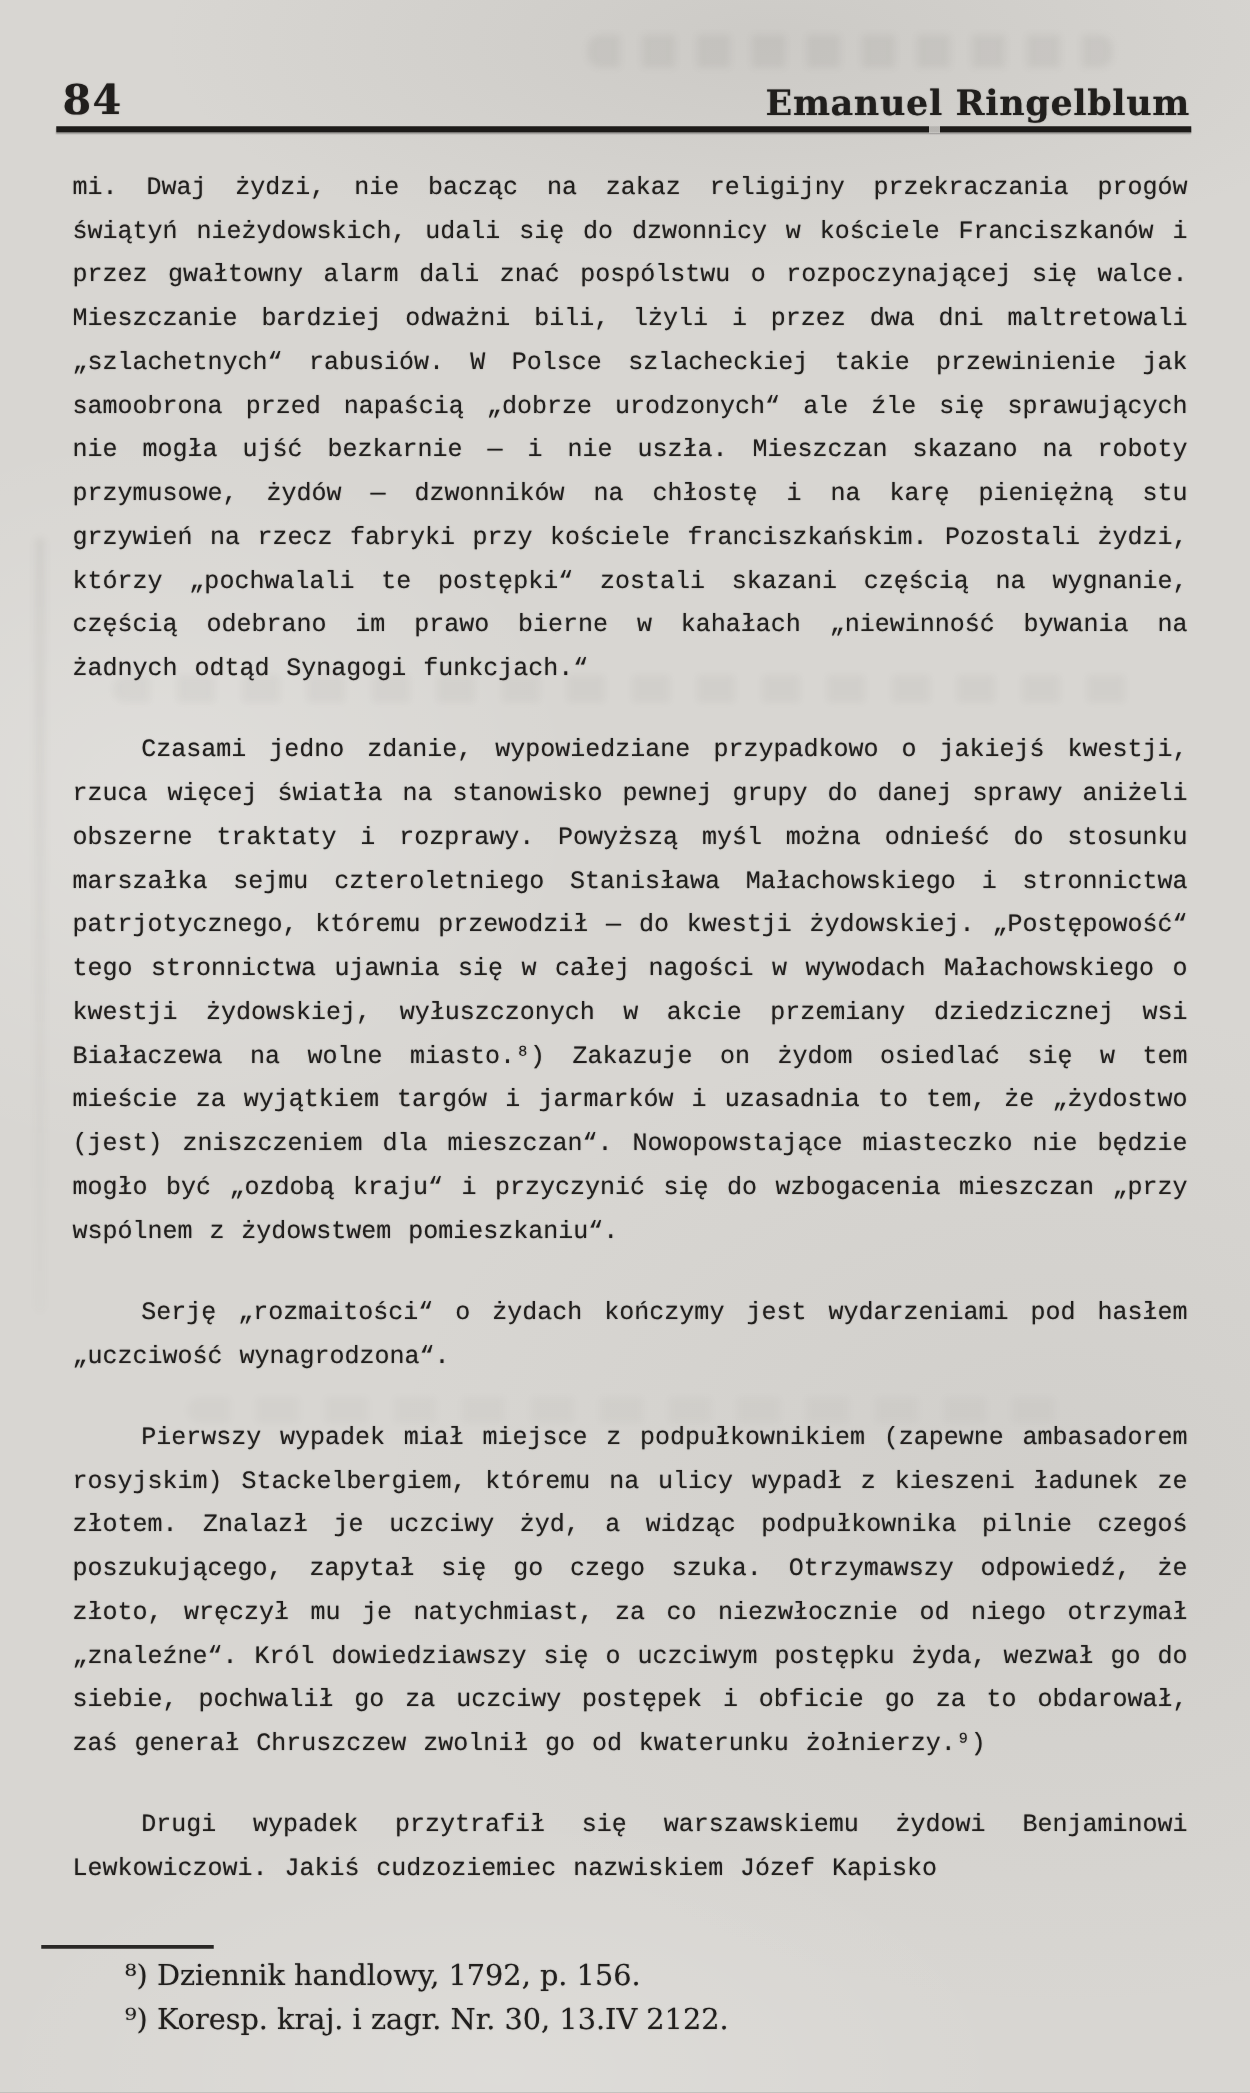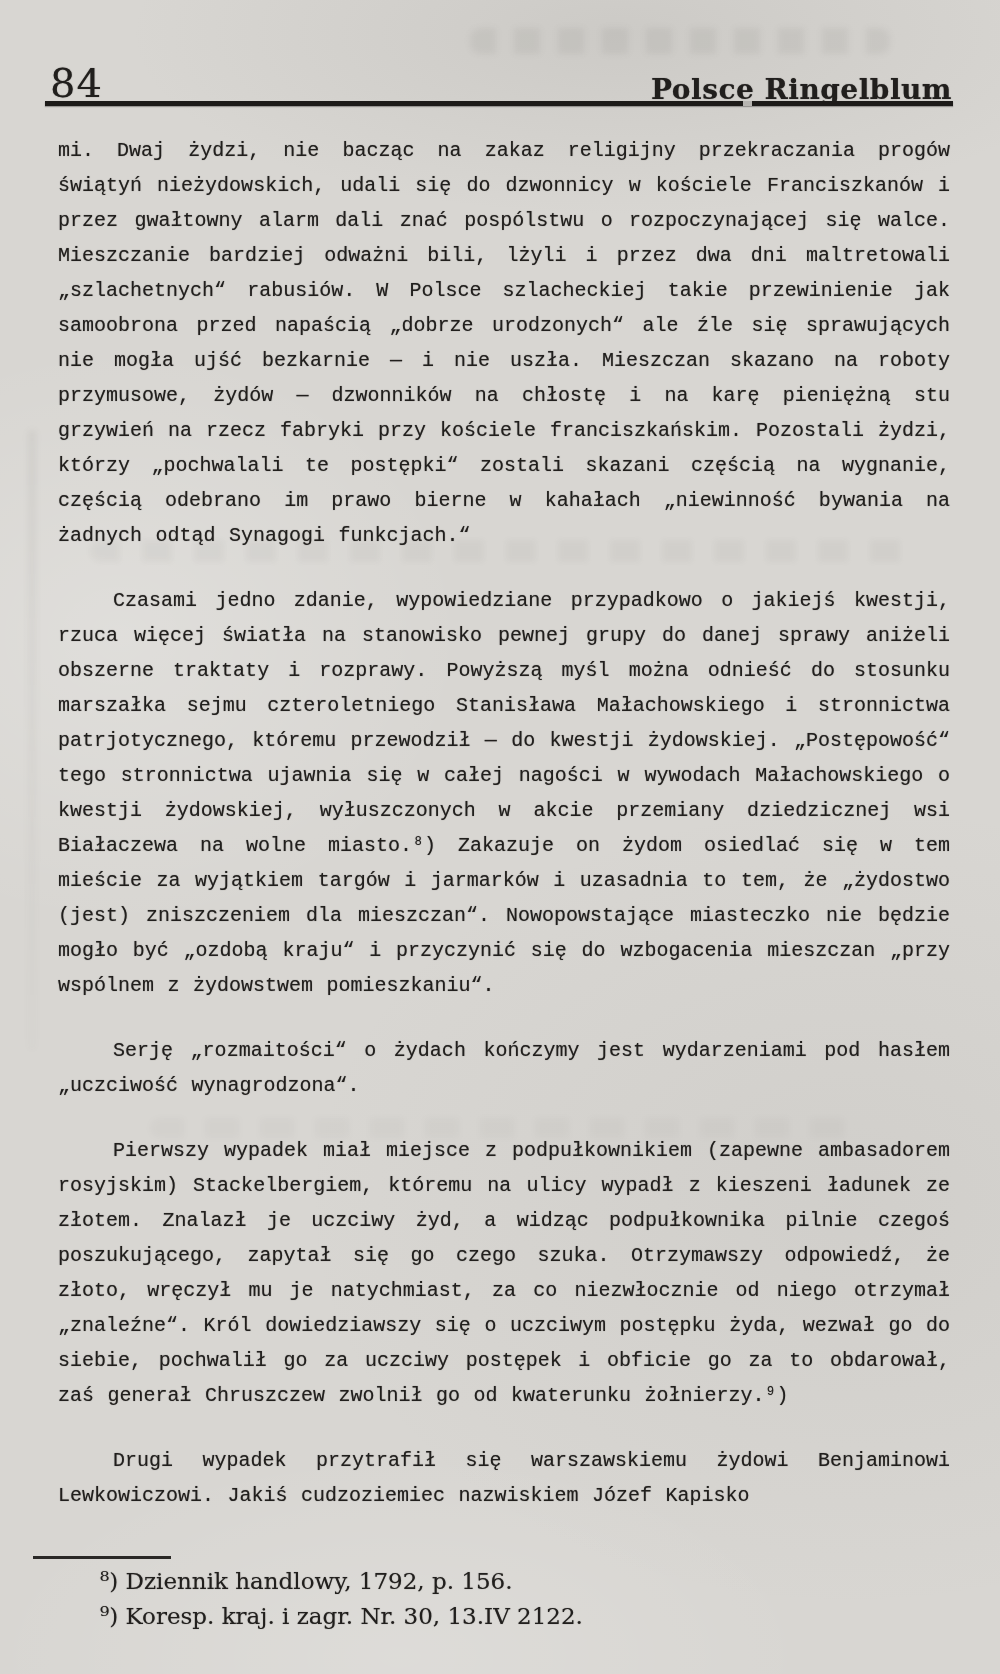--- a/index.html
+++ b/index.html
@@ -32,21 +32,21 @@
     border-radius: 10px; opacity: .4; }
   .bleed-4 { left: 28px; top: 430px; width: 8px; height: 620px;
     background: linear-gradient(rgba(90,88,84,0.15), rgba(90,88,84,0.04));
     border-radius: 4px; opacity: .5; }
 
   .page-header {
     position: absolute; left: 50px; right: 48px; top: 60px;
     display: flex; justify-content: space-between; align-items: flex-end;
     text-shadow: 0 0 1px rgba(25,23,21,0.6);
   }
-  .page-number { font-size: 40px; font-weight: 400; letter-spacing: 1px; }
+  .page-number { font-size: 33px; font-weight: 700; letter-spacing: 1px; }
   .running-head { font-size: 28px; font-weight: 700; letter-spacing: 0.5px; }
 
   .header-rule {
     position: absolute; left: 45px; top: 101px; width: 908px; height: 5px;
     background: linear-gradient(to right,
       #1d1b19 0px, #1d1b19 698px,
       rgba(29,27,25,0.15) 698px, rgba(29,27,25,0.15) 707px,
       #1d1b19 707px, #1d1b19 100%);
     box-shadow: 0 1px 1px rgba(40,38,36,0.35);
   }
@@ -79,21 +79,21 @@
 
 <div class="page">
 
   <div class="bleed bleed-1"></div>
   <div class="bleed bleed-2"></div>
   <div class="bleed bleed-3"></div>
   <div class="bleed bleed-4"></div>
 
   <header class="page-header">
     <span class="page-number">84</span>
-    <span class="running-head">Polsce Ringelblum</span>
+    <span class="running-head">Emanuel Ringelblum</span>
   </header>
 
   <div class="header-rule"></div>
 
   <main class="body-text">
     <p>mi. Dwaj żydzi, nie bacząc na zakaz religijny przekraczania progów świątyń nieżydowskich, udali się do dzwonnicy w kościele Franciszkanów i przez gwałtowny alarm dali znać pospólstwu o rozpoczynającej się walce. Mieszczanie bardziej odważni bili, lżyli i przez dwa dni maltretowali „szlachetnych“ rabusiów. W Polsce szlacheckiej takie przewinienie jak samoobrona przed napaścią „dobrze urodzonych“ ale źle się sprawujących nie mogła ujść bezkarnie — i nie uszła. Mieszczan skazano na roboty przymusowe, żydów — dzwonników na chłostę i na karę pieniężną stu grzywień na rzecz fabryki przy kościele franciszkańskim. Pozostali żydzi, którzy „pochwalali te postępki“ zostali skazani częścią na wygnanie, częścią odebrano im prawo bierne w kahałach „niewinność bywania na żadnych odtąd Synagogi funkcjach.“</p>
     <p class="indent">Czasami jedno zdanie, wypowiedziane przypadkowo o jakiejś kwestji, rzuca więcej światła na stanowisko pewnej grupy do danej sprawy aniżeli obszerne traktaty i rozprawy. Powyższą myśl można odnieść do stosunku marszałka sejmu czteroletniego Stanisława Małachowskiego i stronnictwa patrjotycznego, któremu przewodził — do kwestji żydowskiej. „Postępowość“ tego stronnictwa ujawnia się w całej nagości w wywodach Małachowskiego o kwestji żydowskiej, wyłuszczonych w akcie przemiany dziedzicznej wsi Białaczewa na wolne miasto.⁸) Zakazuje on żydom osiedlać się w tem mieście za wyjątkiem targów i jarmarków i uzasadnia to tem, że „żydostwo (jest) zniszczeniem dla mieszczan“. Nowopowstające miasteczko nie będzie mogło być „ozdobą kraju“ i przyczynić się do wzbogacenia mieszczan „przy wspólnem z żydowstwem pomieszkaniu“.</p>
     <p class="indent">Serję „rozmaitości“ o żydach kończymy jest wydarzeniami pod hasłem „uczciwość wynagrodzona“.</p>
     <p class="indent">Pierwszy wypadek miał miejsce z podpułkownikiem (zapewne ambasadorem rosyjskim) Stackelbergiem, któremu na ulicy wypadł z kieszeni ładunek ze złotem. Znalazł je uczciwy żyd, a widząc podpułkownika pilnie czegoś poszukującego, zapytał się go czego szuka. Otrzymawszy odpowiedź, że złoto, wręczył mu je natychmiast, za co niezwłocznie od niego otrzymał „znaleźne“. Król dowiedziawszy się o uczciwym postępku żyda, wezwał go do siebie, pochwalił go za uczciwy postępek i obficie go za to obdarował, zaś generał Chruszczew zwolnił go od kwaterunku żołnierzy.⁹)</p>
     <p class="indent">Drugi wypadek przytrafił się warszawskiemu żydowi Benjaminowi Lewkowiczowi. Jakiś cudzoziemiec nazwiskiem Józef Kapisko</p>

